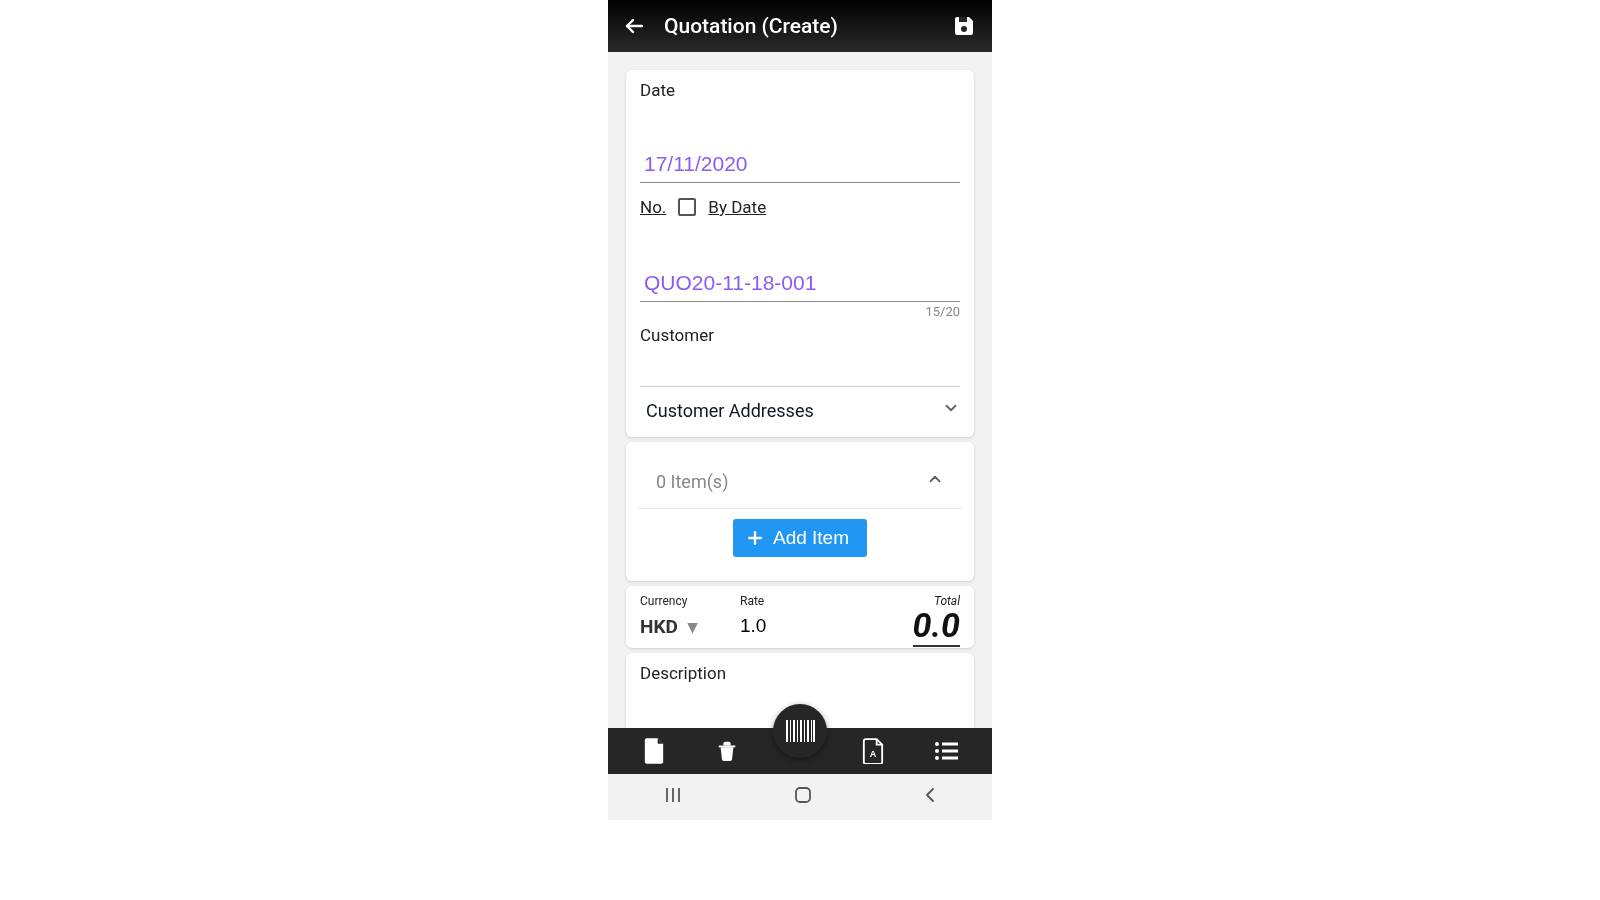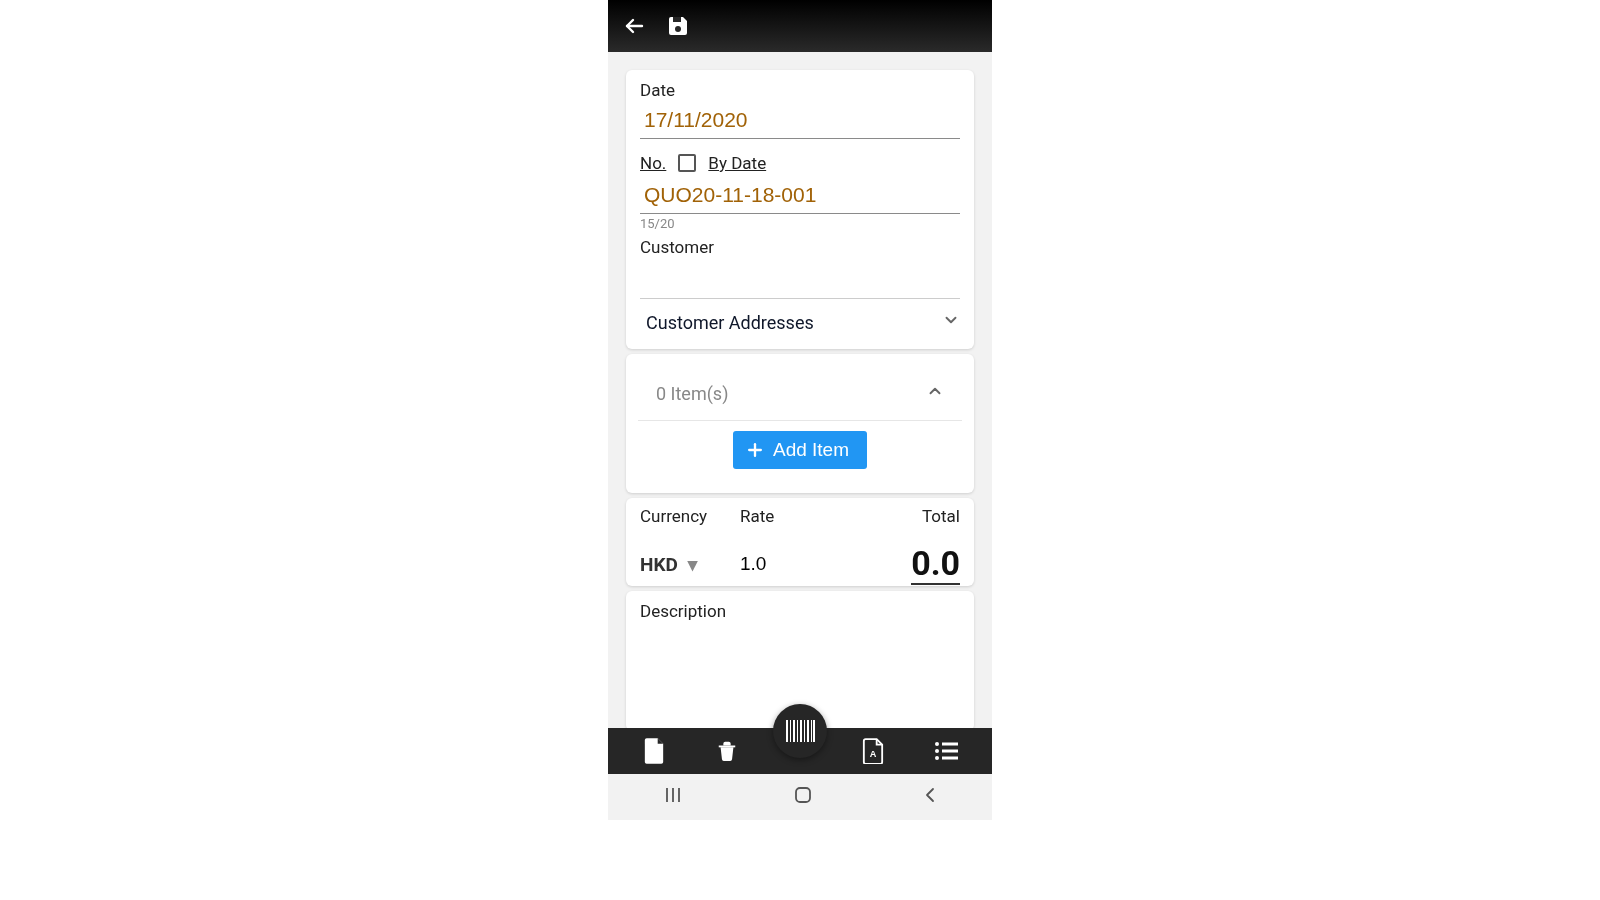--- a/index.html
+++ b/index.html
@@ -67,39 +67,41 @@
   }
 
   .input-line {
     border: none;
     border-bottom: 1px solid #8a8a8a;
     font-size: 21px;
     padding: 4px 4px 6px 4px;
     width: 100%;
     background: transparent;
     outline: none;
-    color: #a16207;
+    color: #8b5cf6;
+    margin-top: 44px;
   }
 
   .row-no {
     display: flex;
     align-items: center;
     gap: 12px;
     margin-top: 14px;
     margin-bottom: 6px;
   }
   .row-no .label { margin-bottom: 0; text-decoration: underline; }
   .checkbox {
     width: 18px; height: 18px;
     border: 2px solid #555;
     border-radius: 2px;
     cursor: pointer;
   }
 
   .counter {
+    text-align: right;
     font-size: 13px;
     color: #888;
     margin-top: 2px;
   }
 
   .customer-section { margin-top: 6px; }
   .customer-input {
     border: none;
     border-bottom: 1px solid #ccc;
     width: 100%;
@@ -145,22 +147,22 @@
     display:flex;
     align-items:center;
     gap:8px;
     cursor:pointer;
   }
 
   
   .currency-card { padding: 8px 14px 4px 14px; }
   .crt-row { display:flex; gap:0; }
   .crt-col { flex:1; }
-  .crt-col.total { flex:1.2; text-align:right; }
-  .crt-label { font-size:17px; color:#222; margin-bottom:20px; }
+  .crt-col.total { flex:1.2; text-align:right;font-style:italic; }
+  .crt-label { font-size:12px; color:#222; margin-bottom:0; }
   .crt-val-row { display:flex; align-items:center; height:36px; }
   .currency-select {
     display:flex; align-items:center; gap:10px;
     font-size:19px; color:#333;
     cursor:pointer;
     font-weight:bold;
   }
   .currency-select .tri { color:#888; }
   .rate-input {
     border:none; background:transparent; outline:none;
@@ -225,20 +227,21 @@
 
 <div class="phone">
 
   <div class="appbar">
     <div class="back">
       <svg width="24" height="24" viewBox="0 0 24 24" fill="none" stroke="#fff" stroke-width="2.4" stroke-linecap="round" stroke-linejoin="round">
           <line x1="20" y1="12" x2="5" y2="12"></line>
           <polyline points="11 18 5 12 11 6"></polyline>
         </svg>
     </div>
+    <div class="appbar-title">Quotation (Create)</div>
     <div class="save-btn">
       <svg width="24" height="24" viewBox="0 0 24 24" fill="#fff">
           <path d="M17 3H5a2 2 0 0 0-2 2v14a2 2 0 0 0 2 2h14a2 2 0 0 0 2-2V7l-4-4z"></path>
           <rect x="7" y="3" width="8" height="5" fill="#262626"></rect>
           <circle cx="12" cy="15" r="3" fill="#262626"></circle>
         </svg>
     </div>
   </div>
 
   <div class="content">

